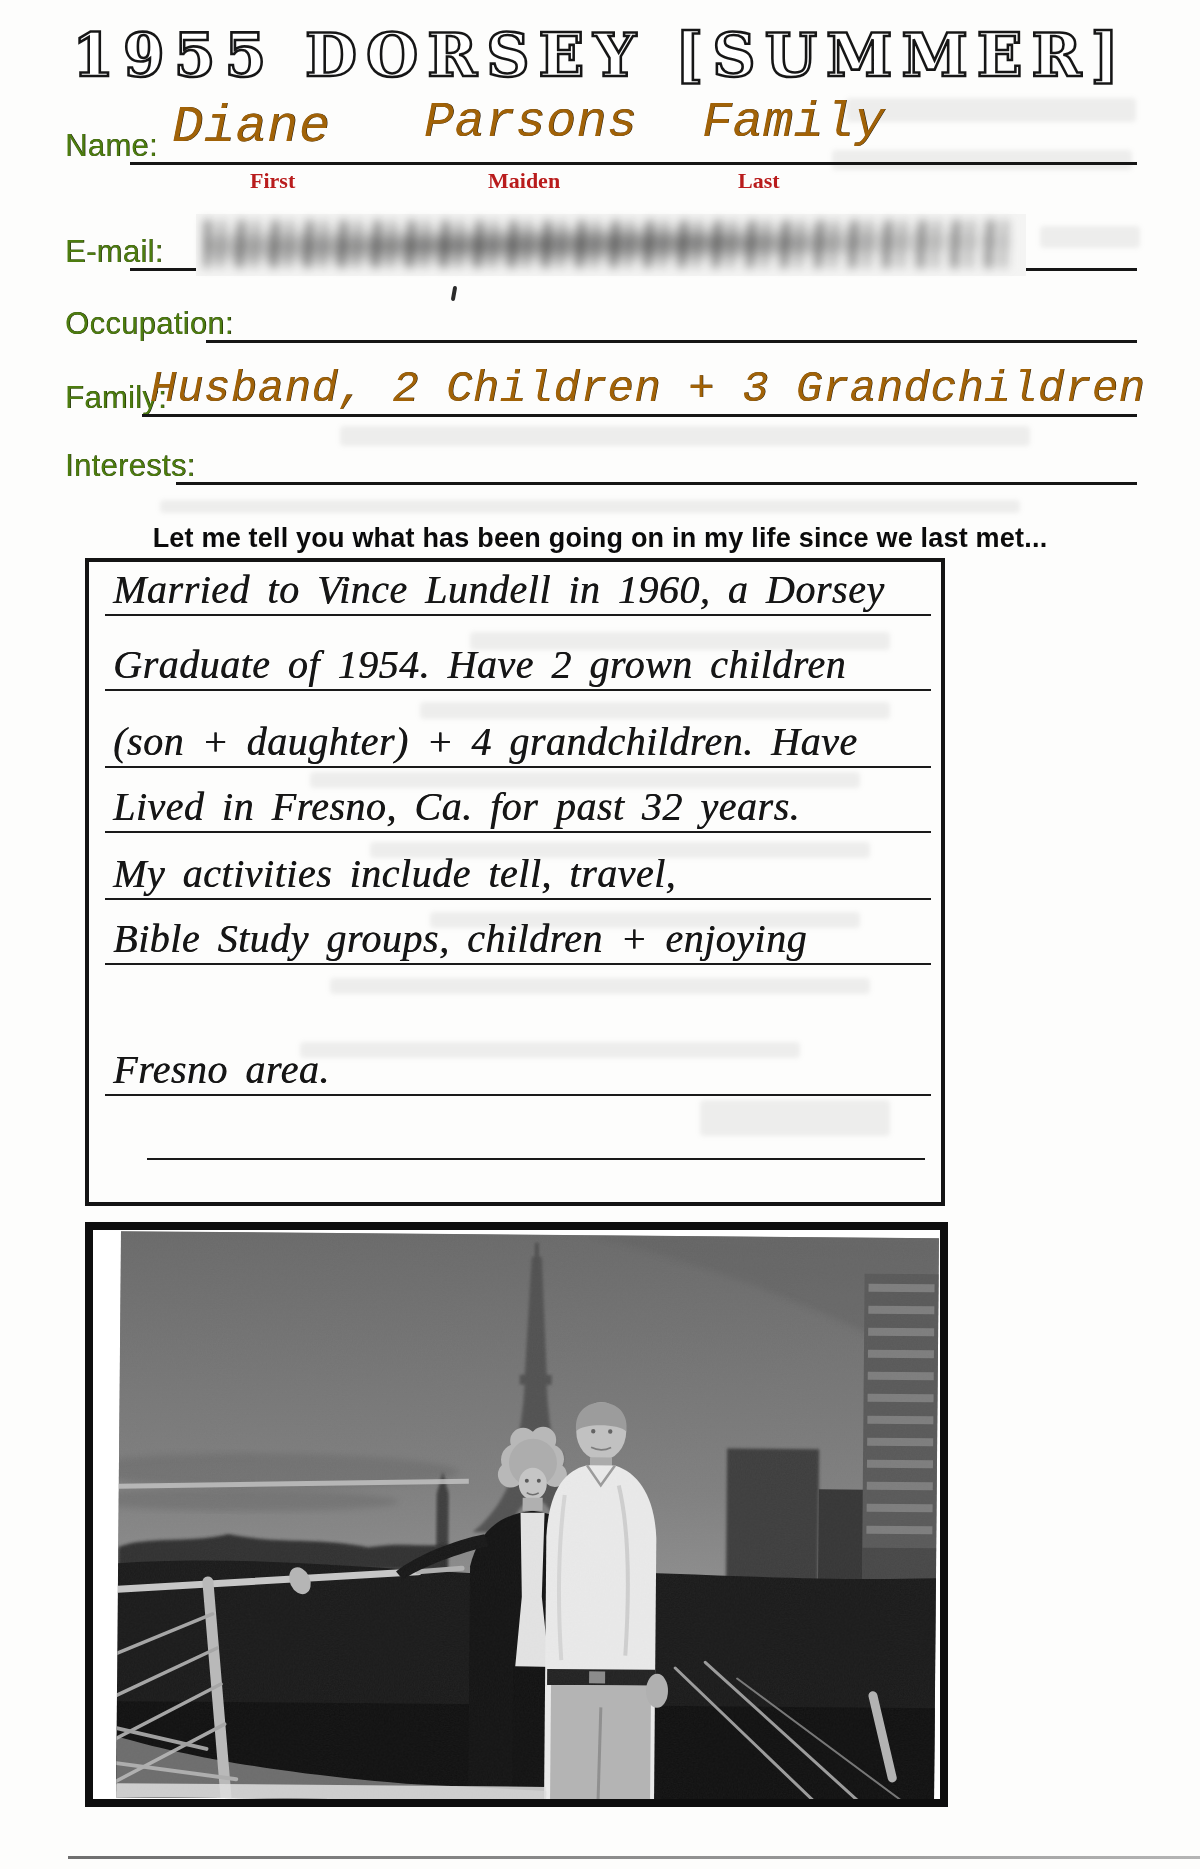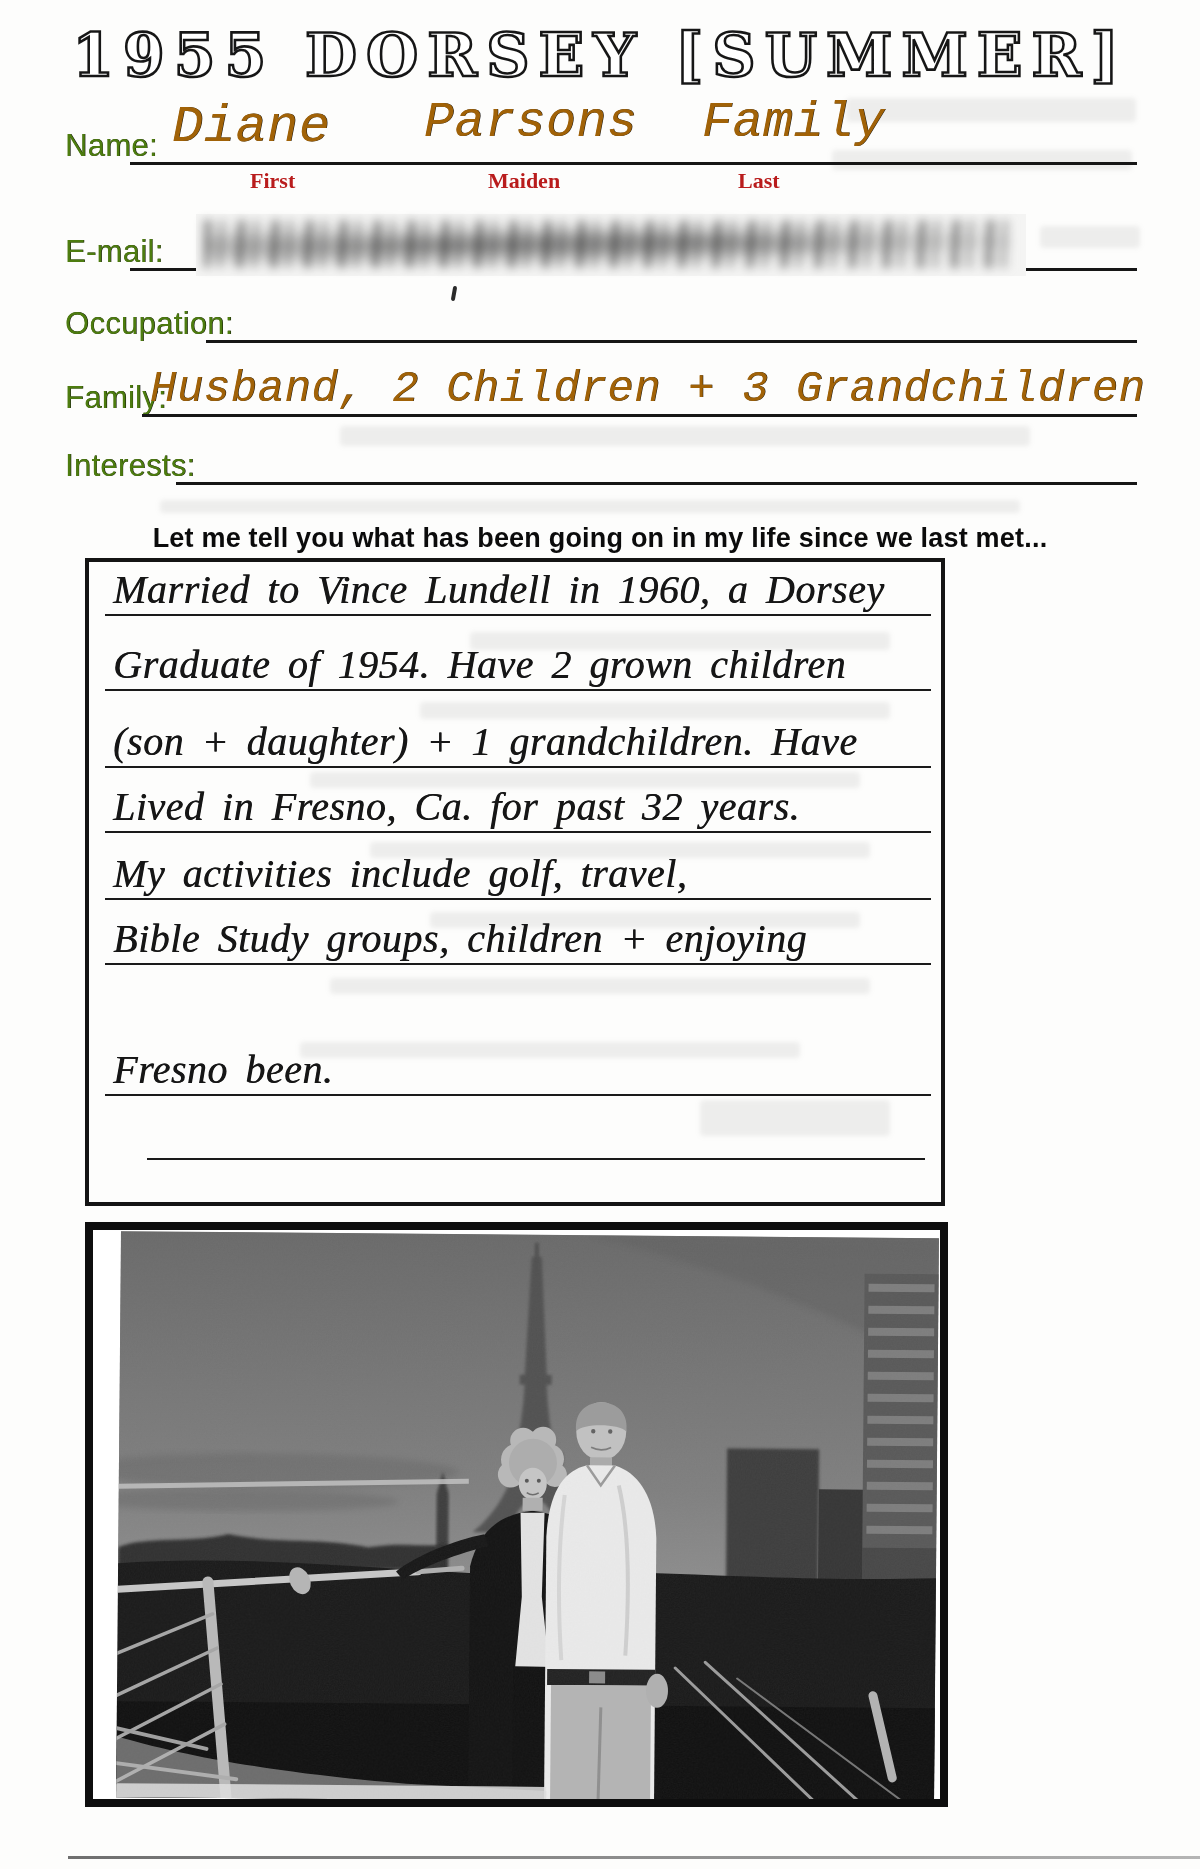--- a/index.html
+++ b/index.html
@@ -126,25 +126,25 @@
 
   <div class="flabel" style="left:65px;top:448px;">Interests:</div>
   <div class="hw" style="left:200px;top:448px;font-size:38px;"></div>
   <div class="uline" style="left:176px;top:482px;width:961px;"></div>
 
   <div class="prompt">Let me tell you what has been going on in my life since we last met...</div>
 
   <div class="bio-box">
     <div class="bio-line" style="top:0px;height:51px;">Married to Vince Lundell in 1960, a Dorsey</div>
     <div class="bio-line" style="top:68px;height:58px;">Graduate of 1954. Have 2 grown children</div>
-    <div class="bio-line" style="top:145px;height:58px;">(son + daughter) + 1 grandchildren. Have</div>
+    <div class="bio-line" style="top:145px;height:58px;">(son + daughter) + 4 grandchildren. Have</div>
     <div class="bio-line" style="top:210px;height:58px;">Lived in Fresno, Ca. for past 32 years.</div>
-    <div class="bio-line" style="top:277px;height:58px;">My activities include golf, travel,</div>
+    <div class="bio-line" style="top:277px;height:58px;">My activities include tell, travel,</div>
     <div class="bio-line" style="top:342px;height:58px;">Bible Study groups, children + enjoying</div>
-    <div class="bio-line" style="top:473px;height:58px;">Fresno been.</div>
+    <div class="bio-line" style="top:473px;height:58px;">Fresno area.</div>
     <div class="bio-line blank" style="top:537px;height:58px;"></div>
   </div>
 
   <div class="photo-frame">
     <div class="photo">
       <svg width="818" height="566" viewBox="0 0 818 566" xmlns="http://www.w3.org/2000/svg" role="img" aria-label="Black-and-white snapshot of a couple standing on a ship deck with the Eiffel Tower and Paris high-rise buildings in the background">
         <defs>
           <linearGradient id="sky" x1="0" y1="0" x2="0" y2="1">
             <stop offset="0" stop-color="#686868"></stop>
             <stop offset="0.45" stop-color="#7e7e7e"></stop>

